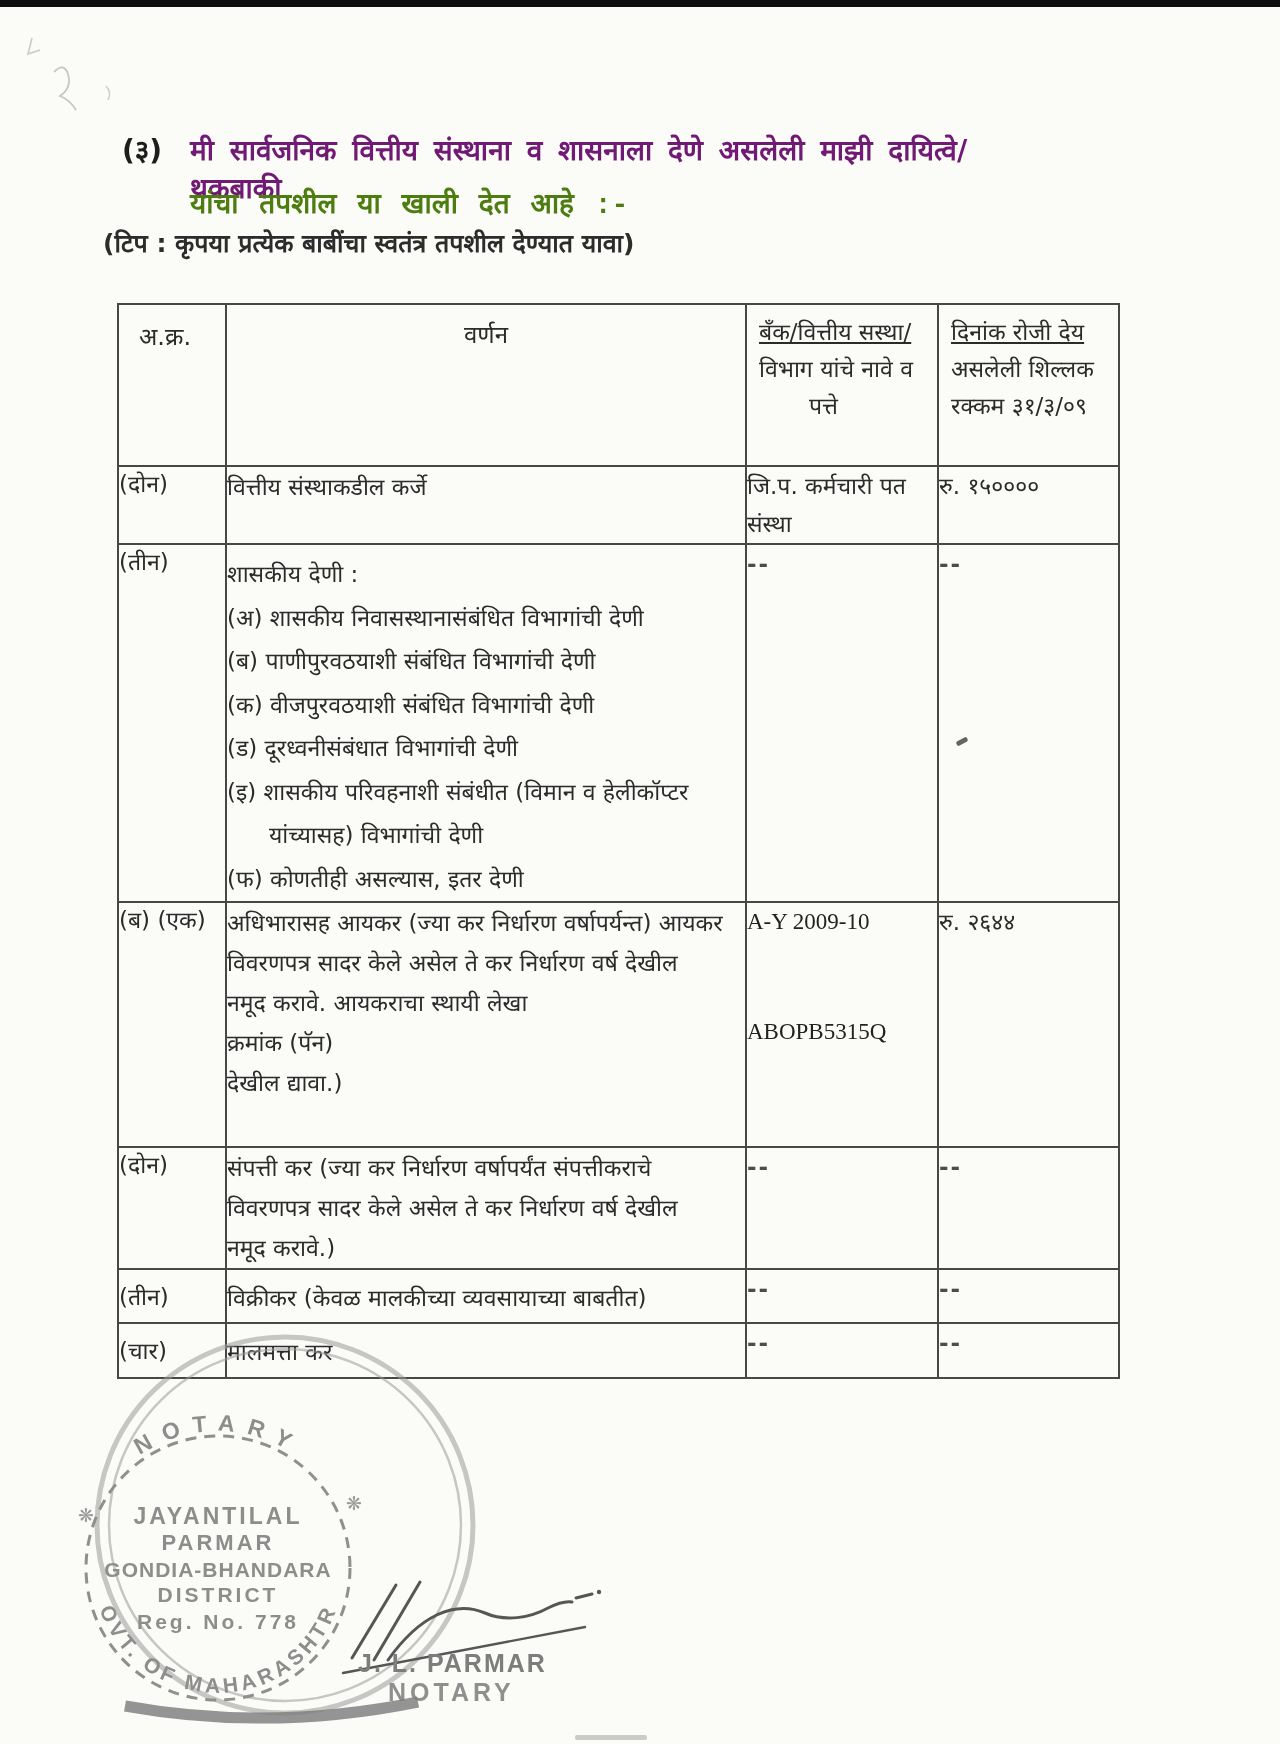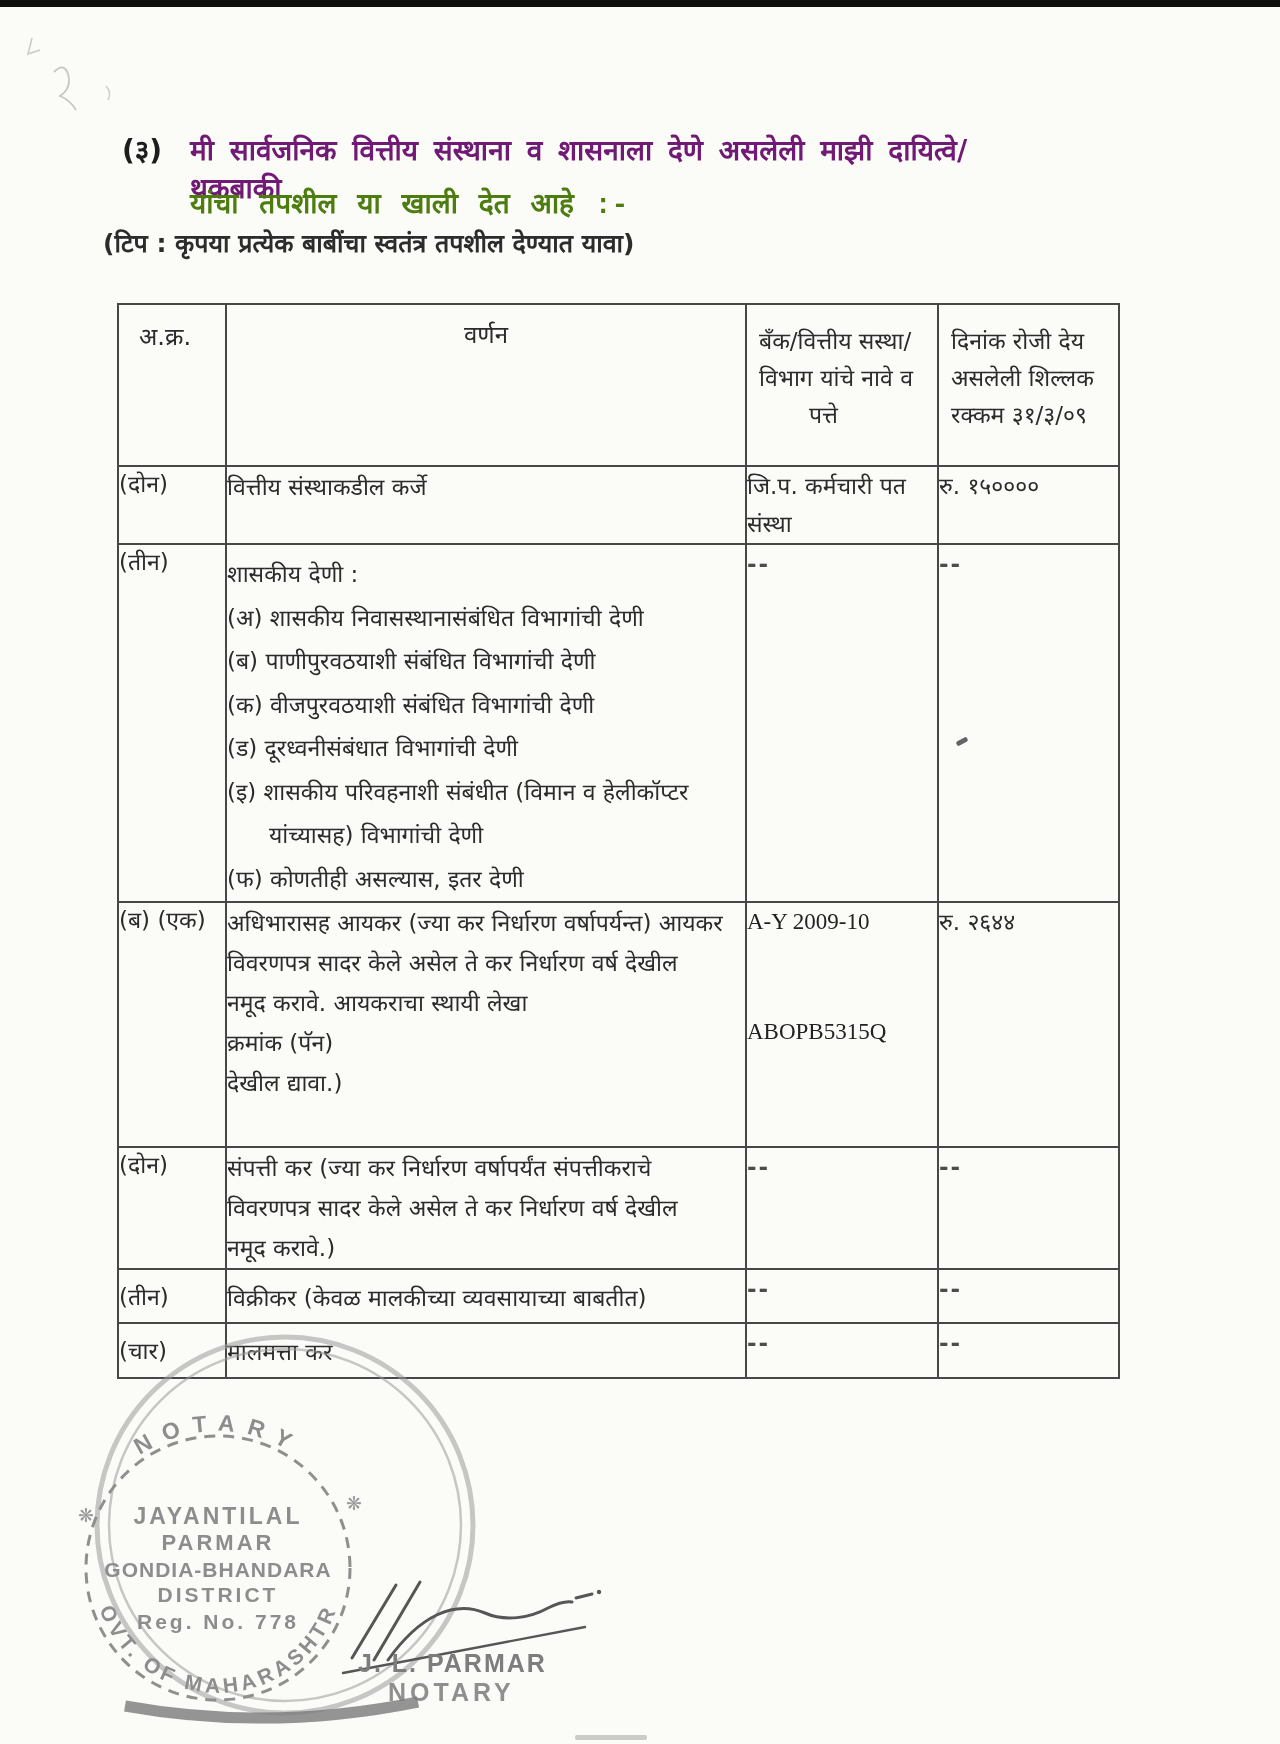--- a/index.html
+++ b/index.html
@@ -20,21 +20,21 @@
     position:absolute; left:117px; top:303px; width:1001px;
     border-collapse:collapse; table-layout:fixed;
     font-size:23px; color:#2b2b2b;
   }
   .liab th, .liab td {
     border:2px solid #474747; vertical-align:top; text-align:left;
     font-weight:normal; padding:0; overflow:hidden;
   }
   .hdr { height:162px; }
   .hdr .hline { line-height:37px; padding-left:12px; }
-  .hdr .first { padding-top:18px; }
+  .hdr .first { padding-top:9px;text-decoration:underline; }
   .hdr .serial-h { padding:14px 0 0 20px; font-size:24px; }
   .hdr .desc-h { text-align:center; padding-top:12px; font-size:24px; }
   .hdr .patte { padding-left:62px; }
 
   .r1 { height:127px; } .r2 { height:76px; } .r3 { height:345px; }
   .r4 { height:245px; } .r5 { height:120px; } .r6 { height:54px; } .r7 { height:55px; }
 
   .cell-serial { padding:13px 2px 0 14px; }
   .cell-desc   { padding:11px 12px 0 18px; line-height:40px; }
   .cell-bank   { padding:11px 8px 0 12px;  line-height:38px; }

